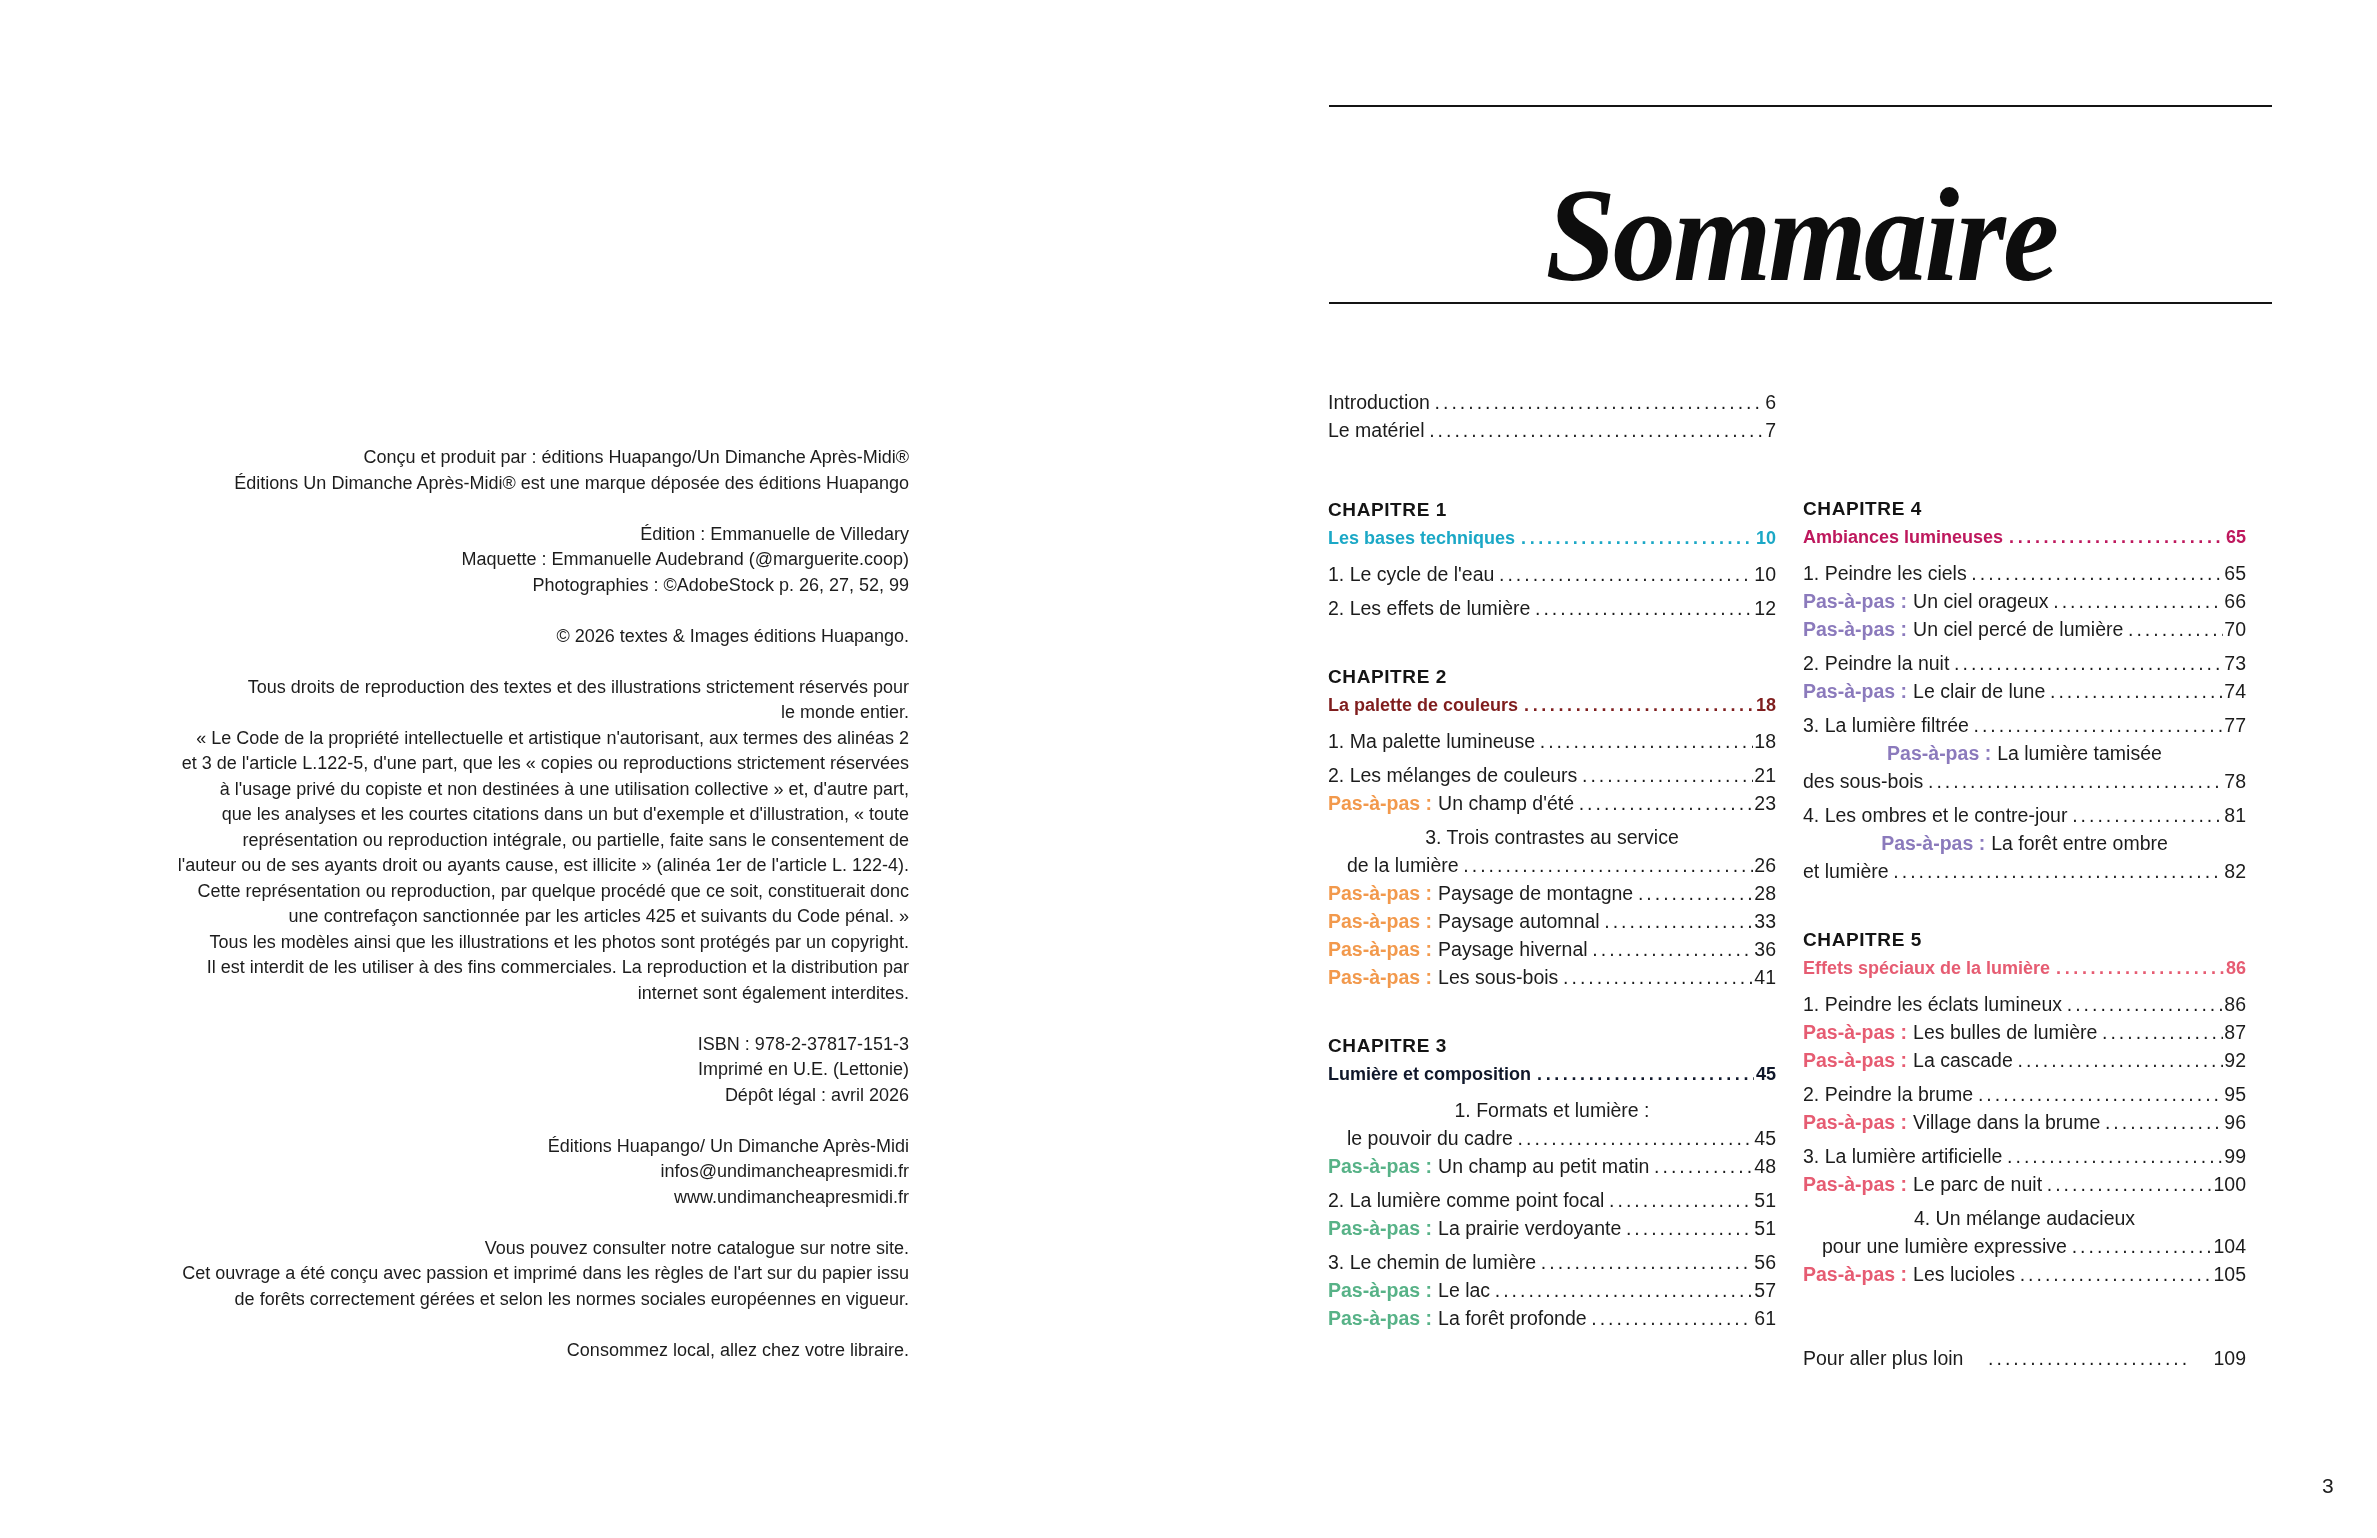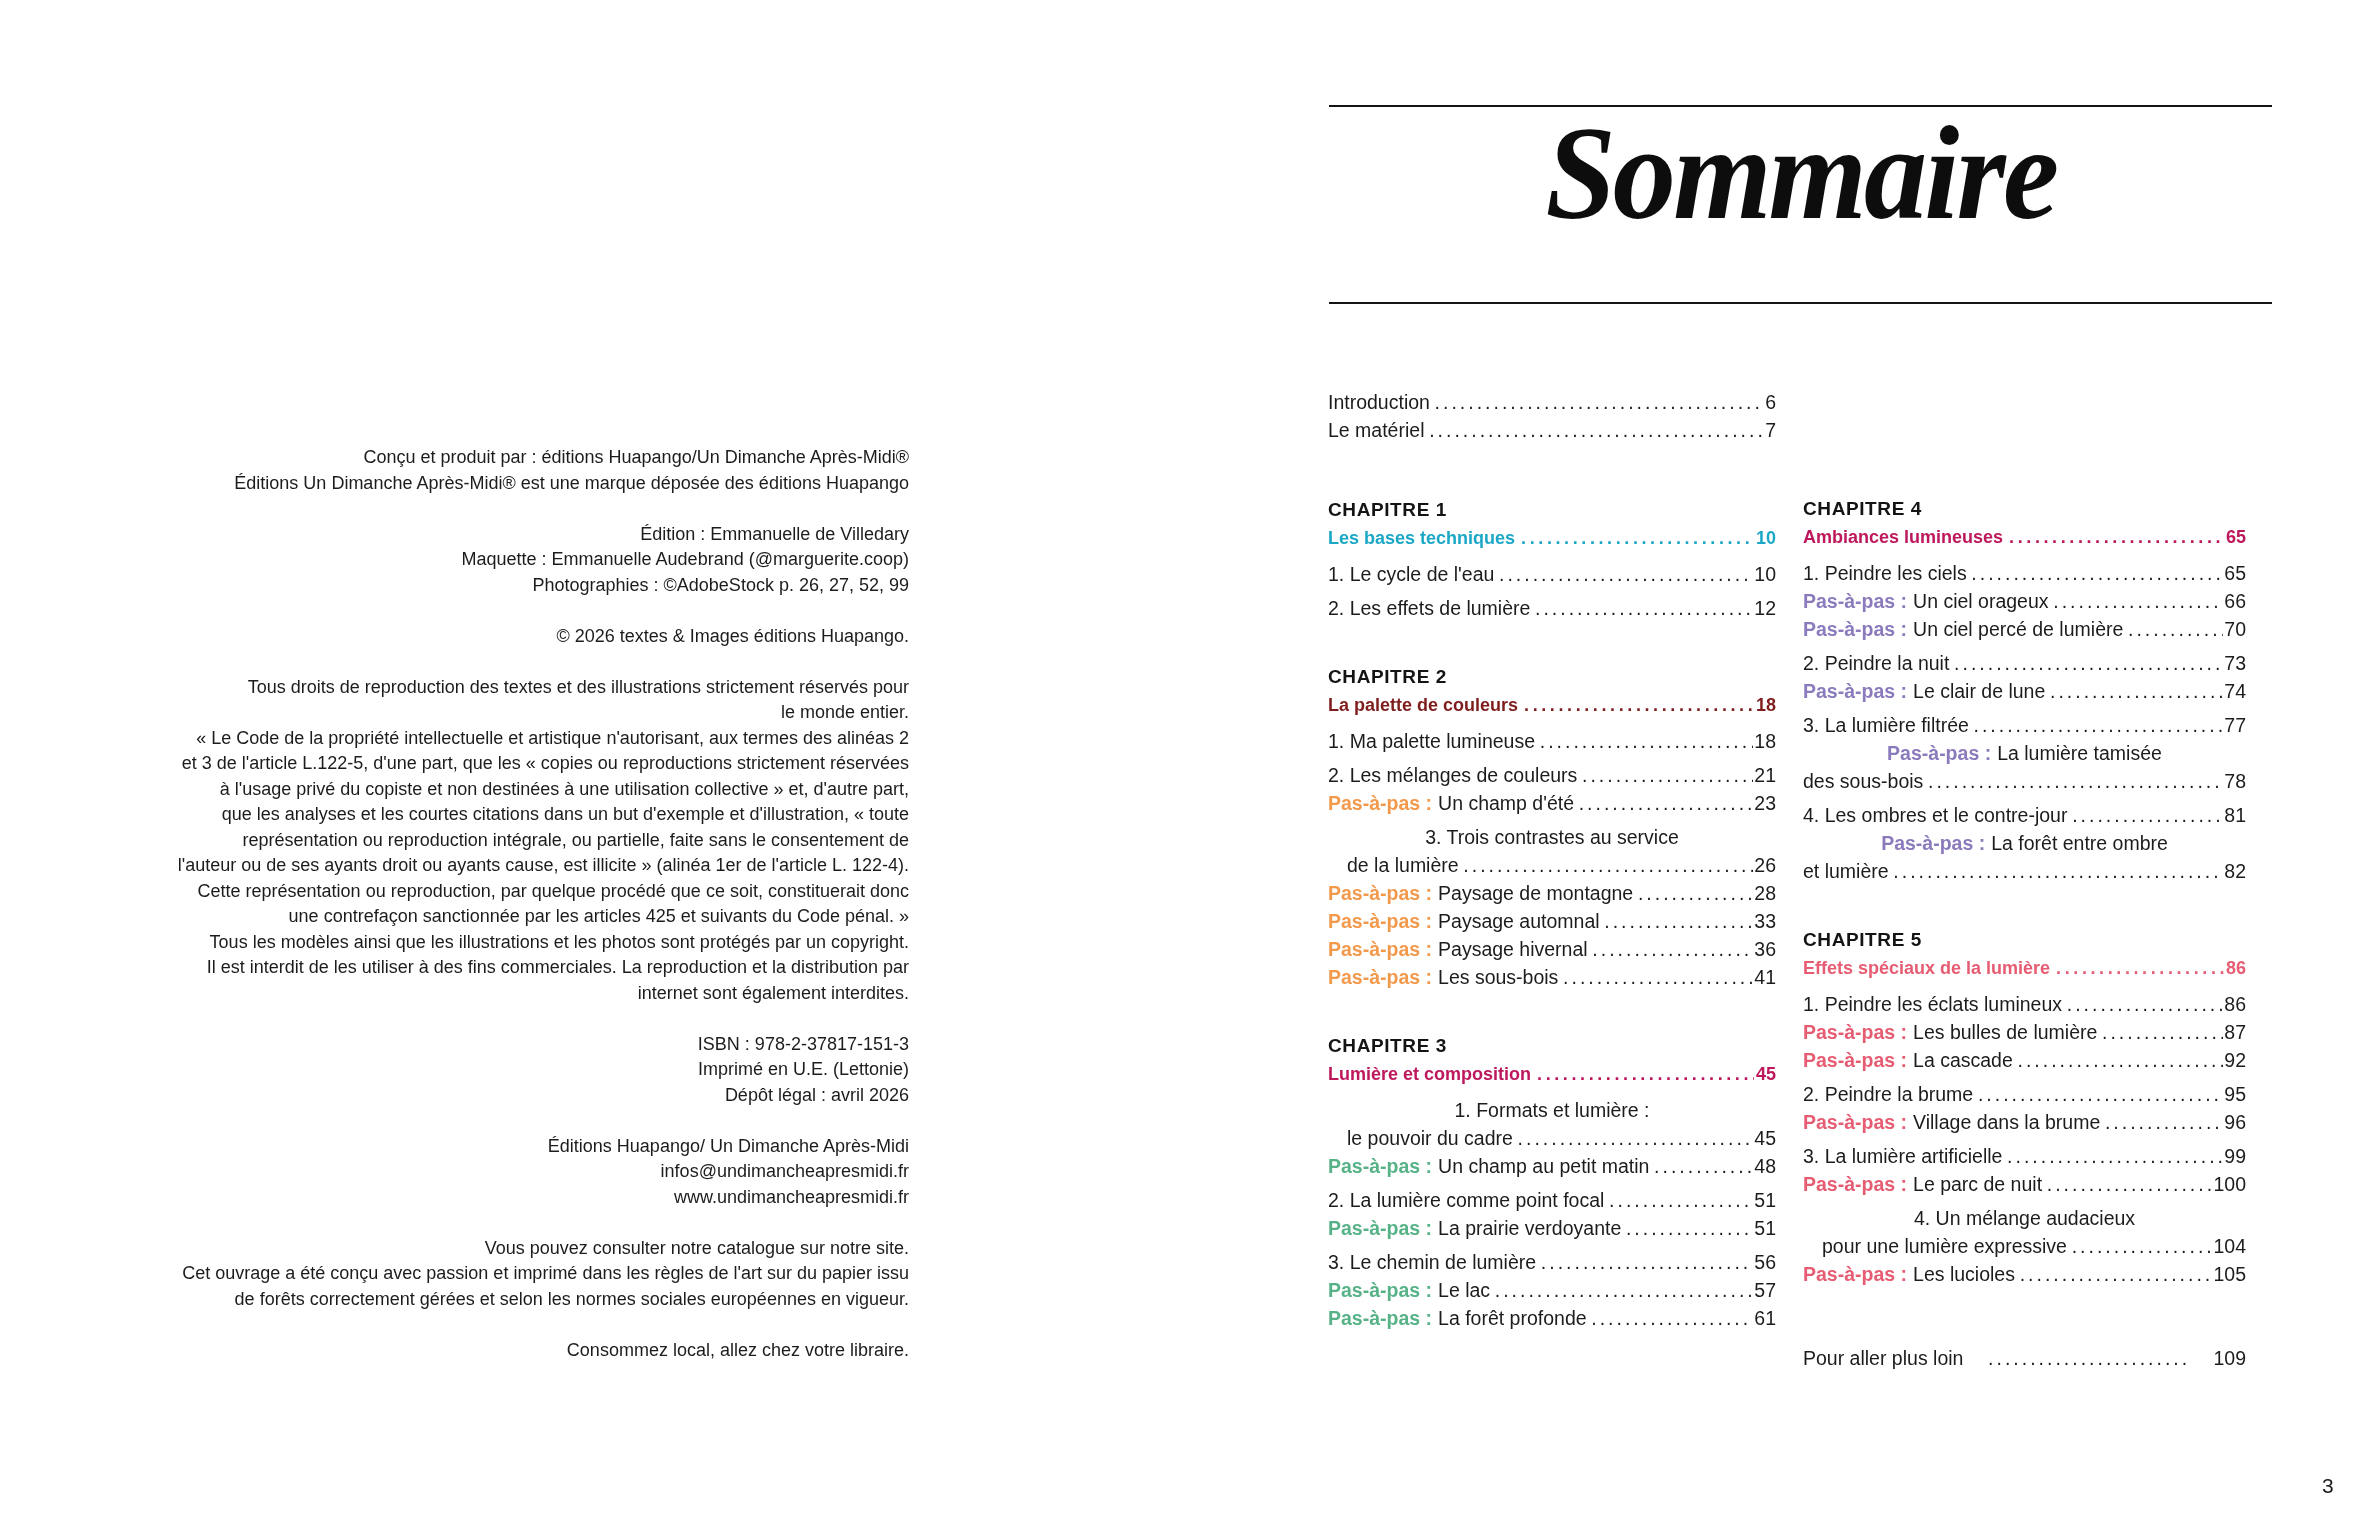--- a/index.html
+++ b/index.html
@@ -14,21 +14,21 @@
   .imprint{
     position:absolute;left:139px;top:445px;width:770px;
     font-size:18px;line-height:25.5px;font-weight:400;color:#1c1c1c;text-align:right;
   }
   .imprint p{margin:0 0 25.5px 0;}
 
   
   .sommaire-head{
     position:absolute;left:1329px;top:105px;width:943px;height:199px;
     box-sizing:border-box;border-top:2.4px solid #141414;border-bottom:2.4px solid #141414;
-    display:flex;align-items:flex-start;justify-content:center;
+    display:flex;align-items:flex-end;justify-content:center;
   }
   .sommaire-title{
     font-family:"Liberation Serif", serif;font-style:italic;font-weight:700;
     font-size:133px;letter-spacing:-3px;line-height:1;display:inline-block;
     transform:scaleX(0.95);margin:0;color:#0d0d0d;
   }
 
   
   .row{
     display:flex;align-items:baseline;
@@ -168,21 +168,21 @@
           <div class="row kind-pas">
             <span class="pas" style="color: rgb(242, 153, 76);">Pas-à-pas :</span>
             <span class="txt">Les sous-bois</span>
             <span class="dots"></span>
             <span class="pg">41</span>
           </div>
         </div>
       </section>
       <section class="chapter">
         <div class="ch-num">CHAPITRE 3</div>
-        <div class="row ch-title" style="color: #be185d;">
+        <div class="row ch-title" style="color: #0f172a;">
           <span class="txt">Lumière et composition</span>
           <span class="dots"></span>
           <span class="pg">45</span>
         </div>
         <div class="rows">
           <div class="row kind-num">
             <span class="txt">1. Formats et lumière :</span>
           </div>
           <div class="row kind-cont indent">
             <span class="txt">le pouvoir du cadre</span>

